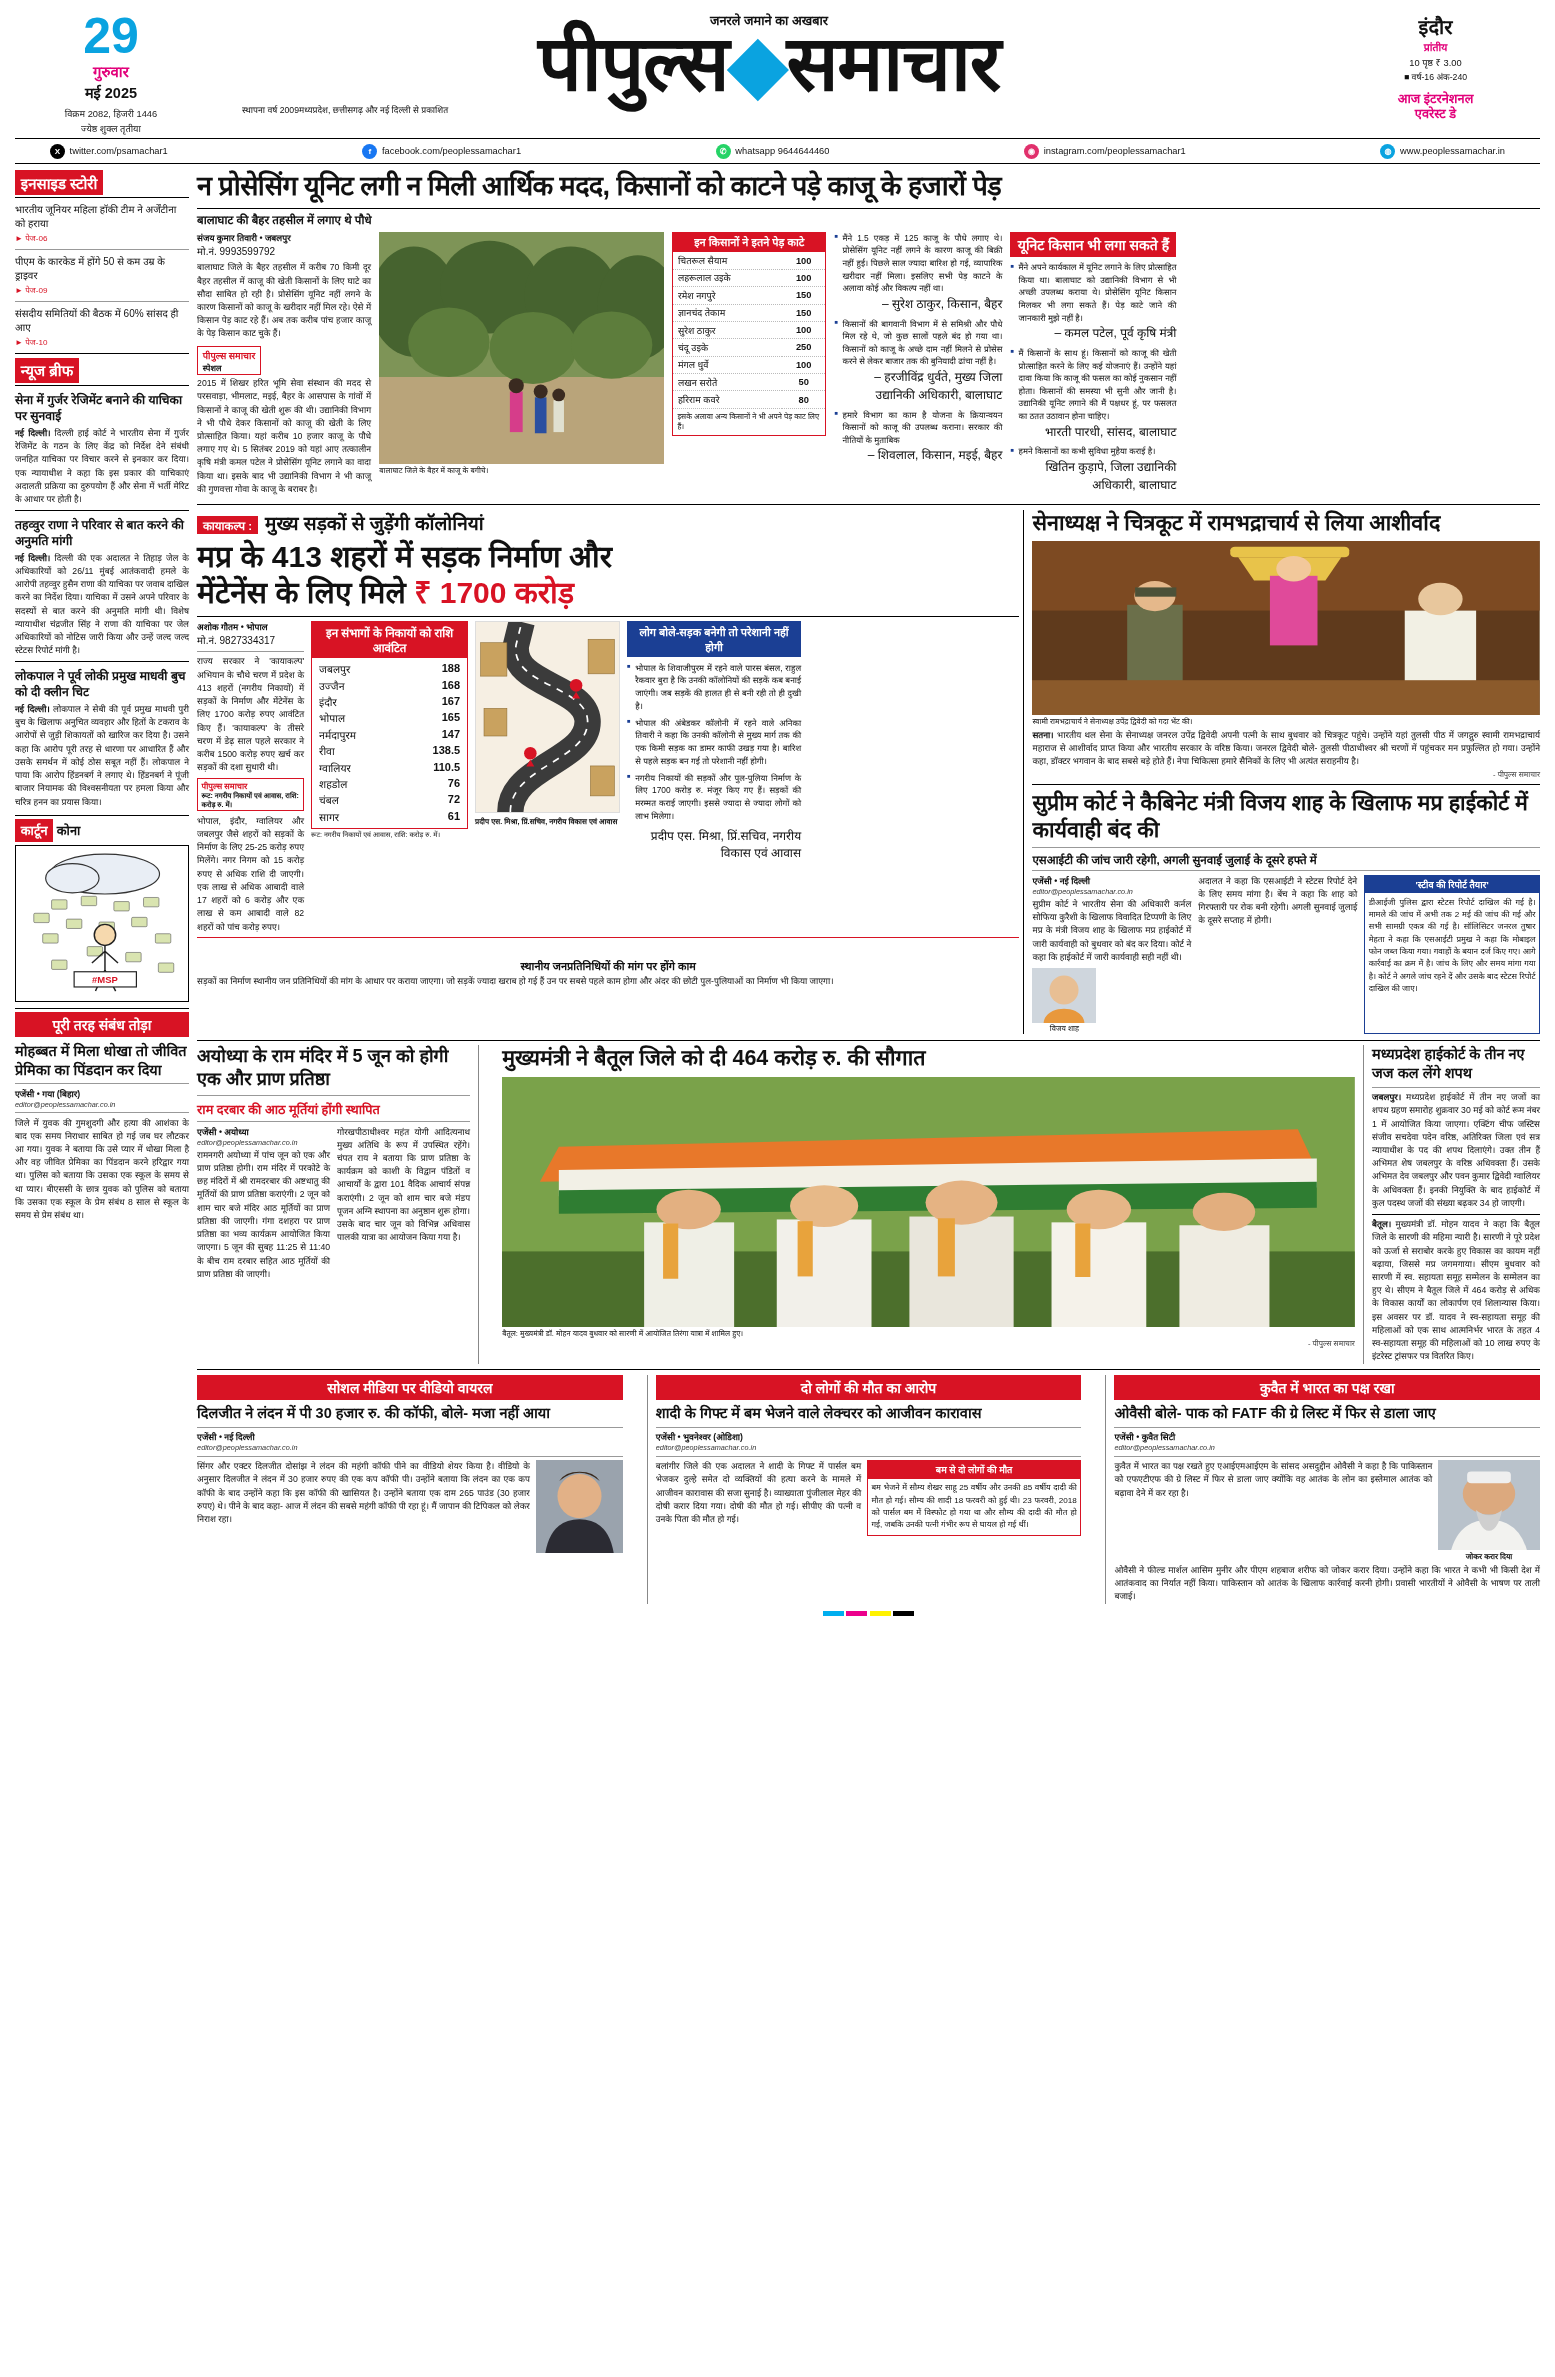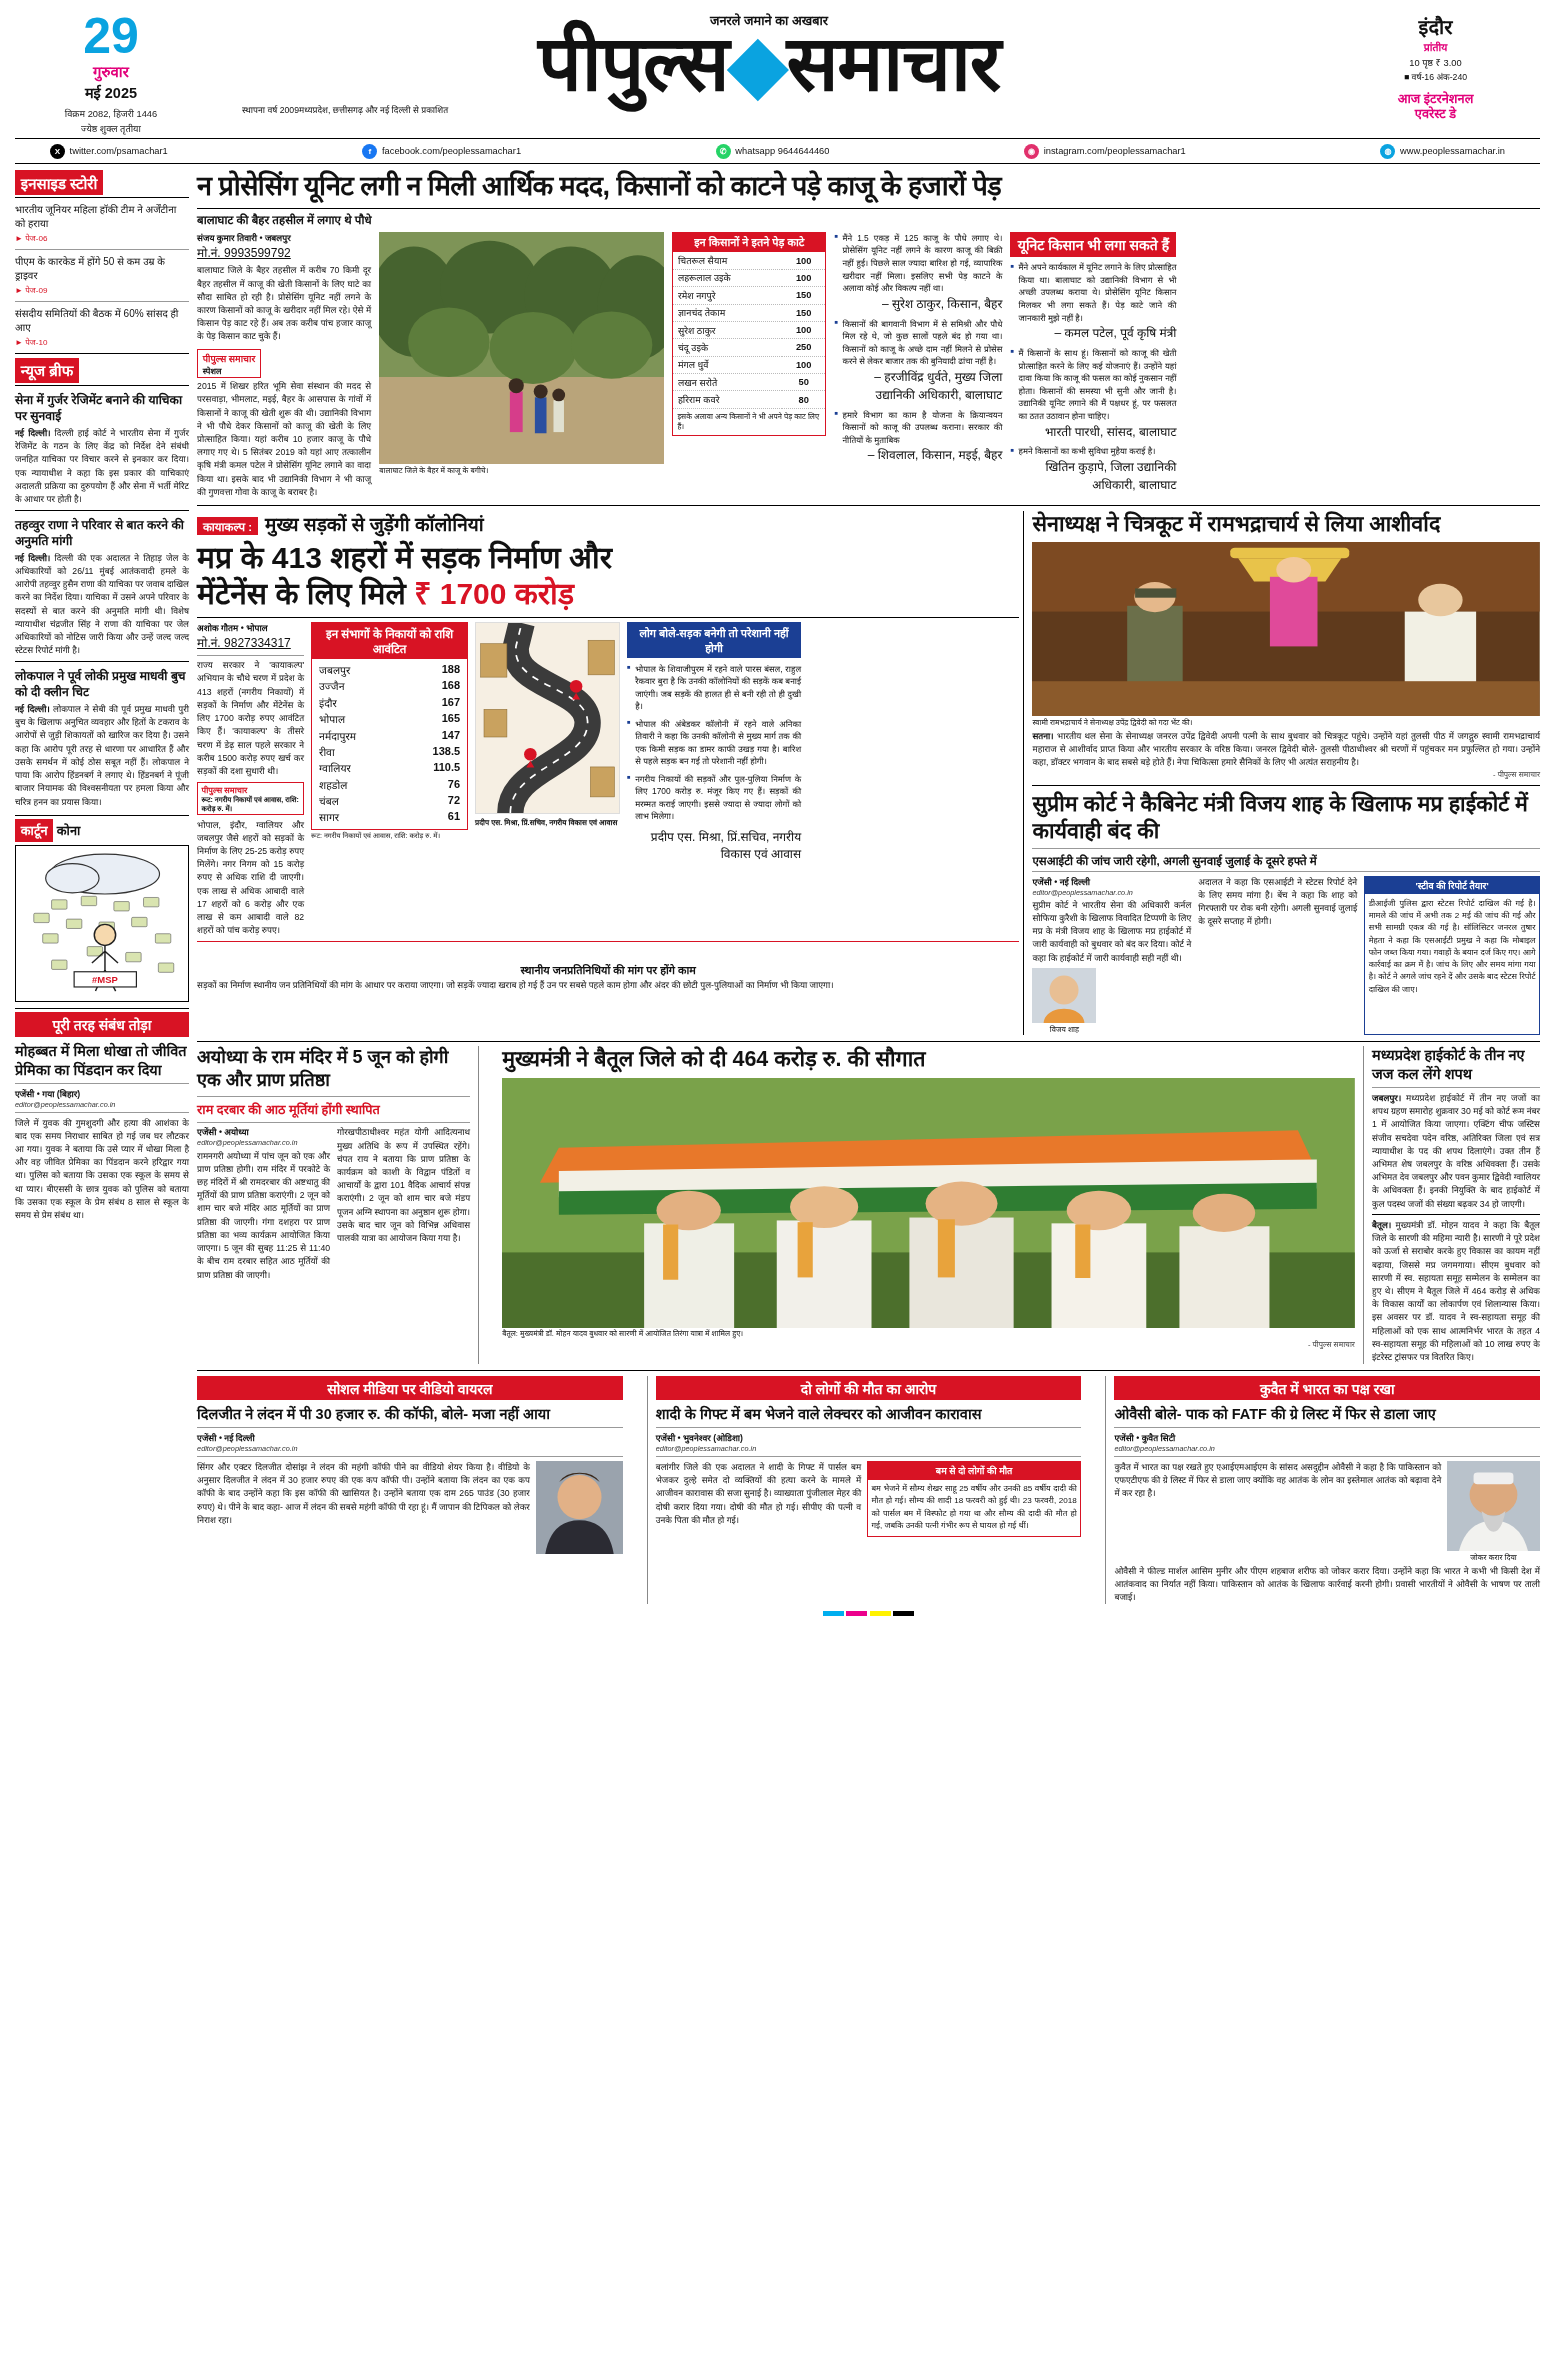--- a/index.html
+++ b/index.html
@@ -48,21 +48,21 @@
 
   .inside-item { font-size:10px; line-height:1.45; margin:4.6px 0; }
   .pageref { color:#d81324; font-size:8.1px; margin-top:1.2px;}
 
   .brief-h { font-size:12.2px; font-weight:bold; line-height:1.35; margin:5.8px 0 2.3px;}
   .body-text { font-size:8.7px; line-height:1.52; text-align:justify; }
 
   .lead-head { font-size:27px; font-weight:bold; line-height:1.22; letter-spacing:-0.6px;}
   .sub-head { font-size:11.6px; font-weight:bold; margin-top:3.5px;}
   .byline { font-size:8.7px; font-weight:bold;}
-  .byline-mo { font-size:12px;text-decoration:underline;}
+  .byline-mo { font-size:10px;}
   .credit { font-size:7.5px; text-align:right; color:#444;}
 
   .photo { background:#c8ccbe; position:relative; overflow:hidden; }
   .caption { font-size:7.5px; padding-top:1.7px; line-height:1.3;}
 
   
   .box { border:1.2px solid #d81324; }
   .box-h { background:#d81324; color:#fff; text-align:center; font-weight:bold; font-size:11px; padding:2.9px 2.3px; line-height:1.25;}
   .tbl { width:100%; border-collapse:collapse; font-size:9.3px;}
   .tbl td { padding:1.7px 4.6px; border-bottom:0.6px dotted #bbb;}
@@ -644,21 +644,21 @@
 
         <div style="flex:1; border-left:0.6px solid #888; padding-left:8.1px;">
           <div class="redbar-full">कुवैत में भारत का पक्ष रखा</div>
           <div class="headline4" style="margin-top:4.6px;">ओवैसी बोले- पाक को FATF की ग्रे लिस्ट में फिर से डाला जाए</div>
           <div class="hrthin"></div>
           <div class="byline">एजेंसी • कुवैत सिटी</div>
           <div class="email">editor@peoplessamachar.co.in</div>
           <div class="hrthin"></div>
           <div style="display:flex; gap:5.8px;">
             <div class="body-text" style="flex:1;">कुवैत में भारत का पक्ष रखते हुए एआईएमआईएम के सांसद असदुद्दीन ओवैसी ने कहा है कि पाकिस्तान को एफएटीएफ की ग्रे लिस्ट में फिर से डाला जाए क्योंकि वह आतंक के लोन का इस्तेमाल आतंक को बढ़ावा देने में कर रहा है।</div>
-            <div style="width:93px;">
+            <div style="width:102px;font-weight:bold;">
               <div style="height:90px;">
                 <svg width="100%" height="100%" viewBox="0 0 140 155" preserveAspectRatio="none">
                   <rect width="140" height="155" fill="#b9c2cb"></rect>
                     <circle cx="70" cy="58" r="36" fill="#dca97e"></circle>
                   <rect x="40" y="20" width="60" height="20" rx="6" fill="#efefef"></rect>
                   <path d="M18 155 q12 -52 52 -52 q40 0 52 52 z" fill="#f2f2ef"></path>
                   <path d="M52 86 q18 18 36 0 q-6 36 -18 36 q-12 0 -18 -36z" fill="#cfcfcf"></path>
                 </svg>
               </div>
               <div class="caption" style="text-align:center;">जोकर करार दिया</div>

